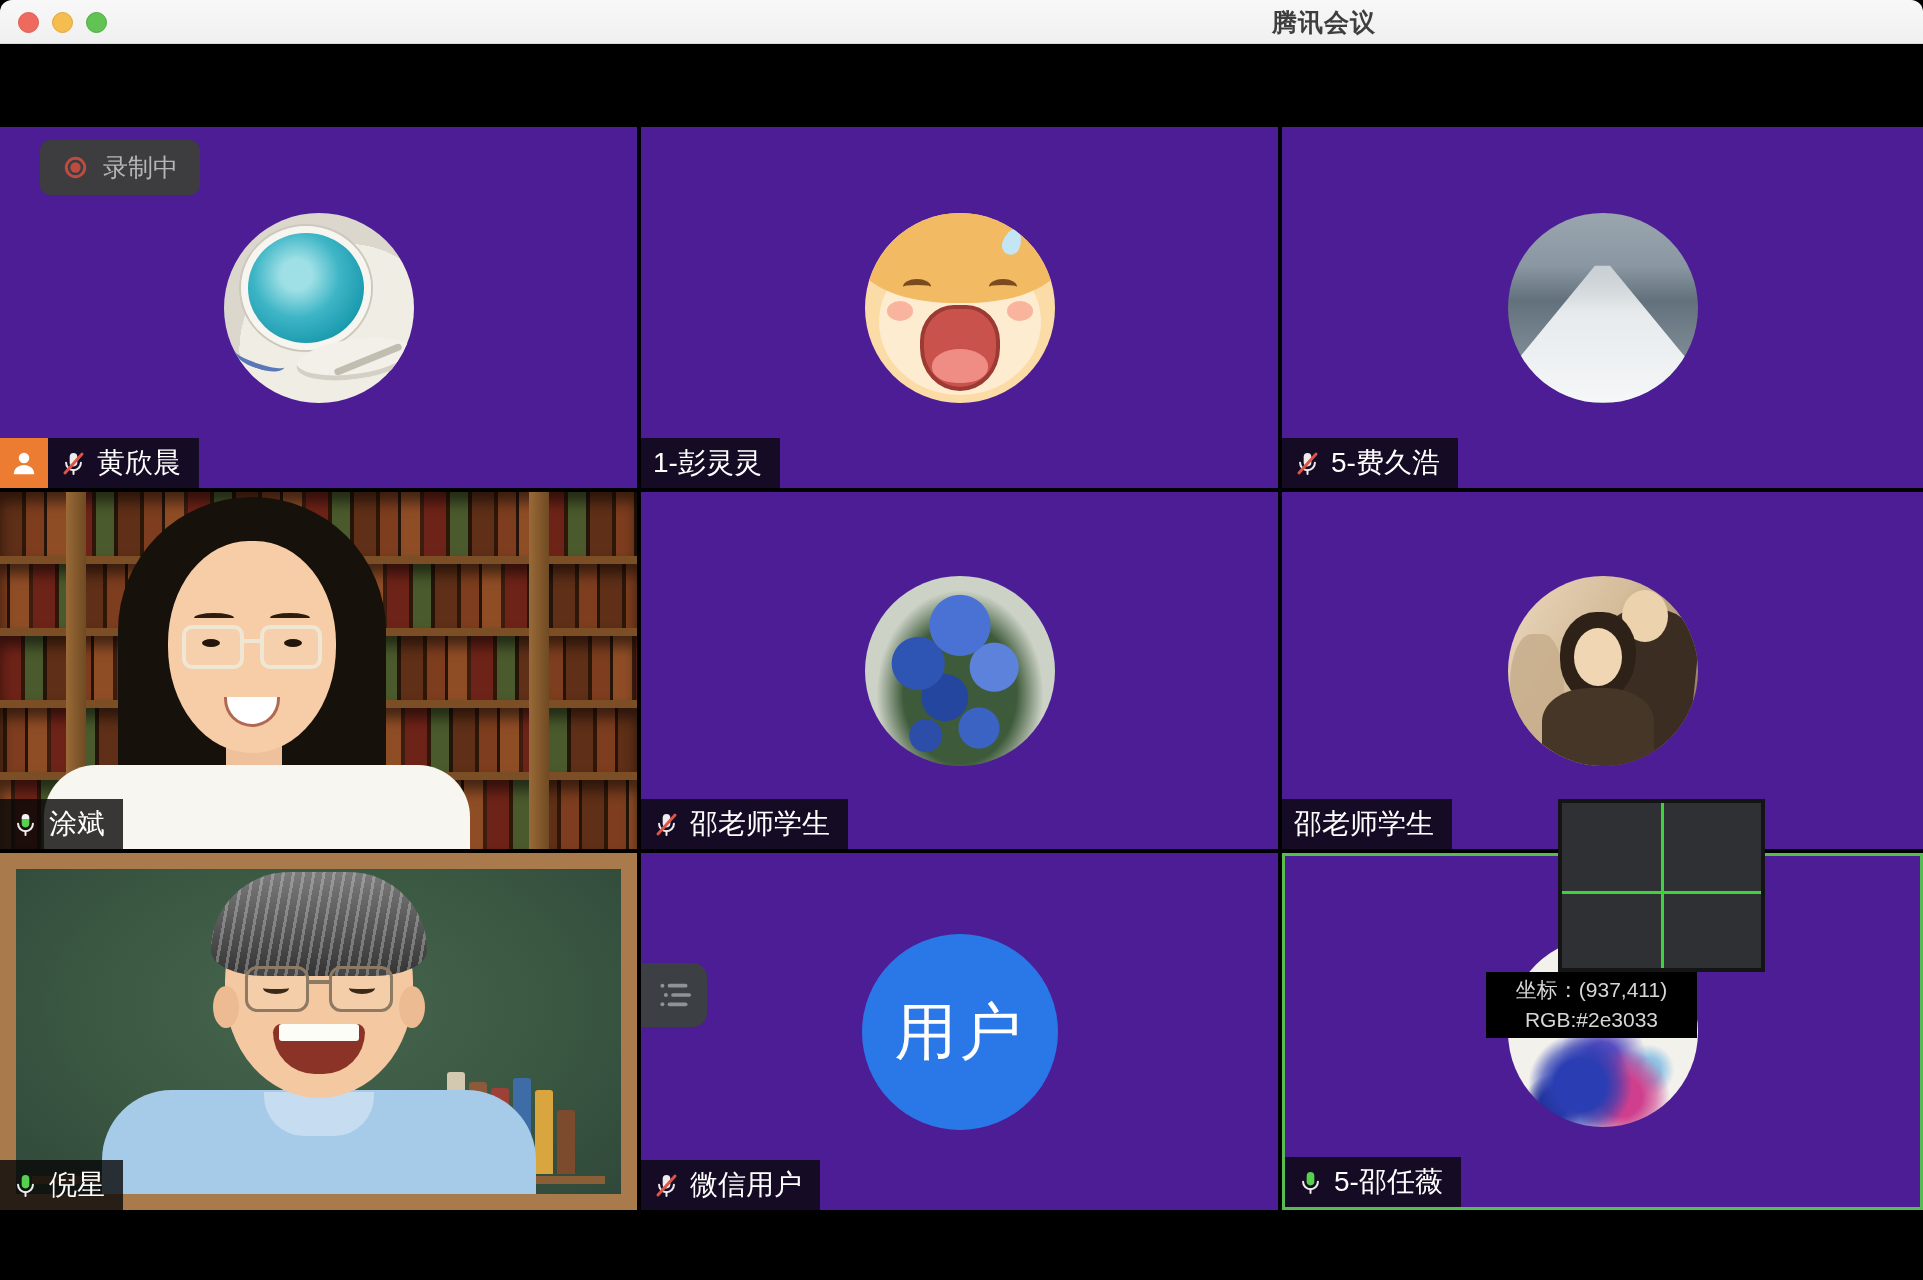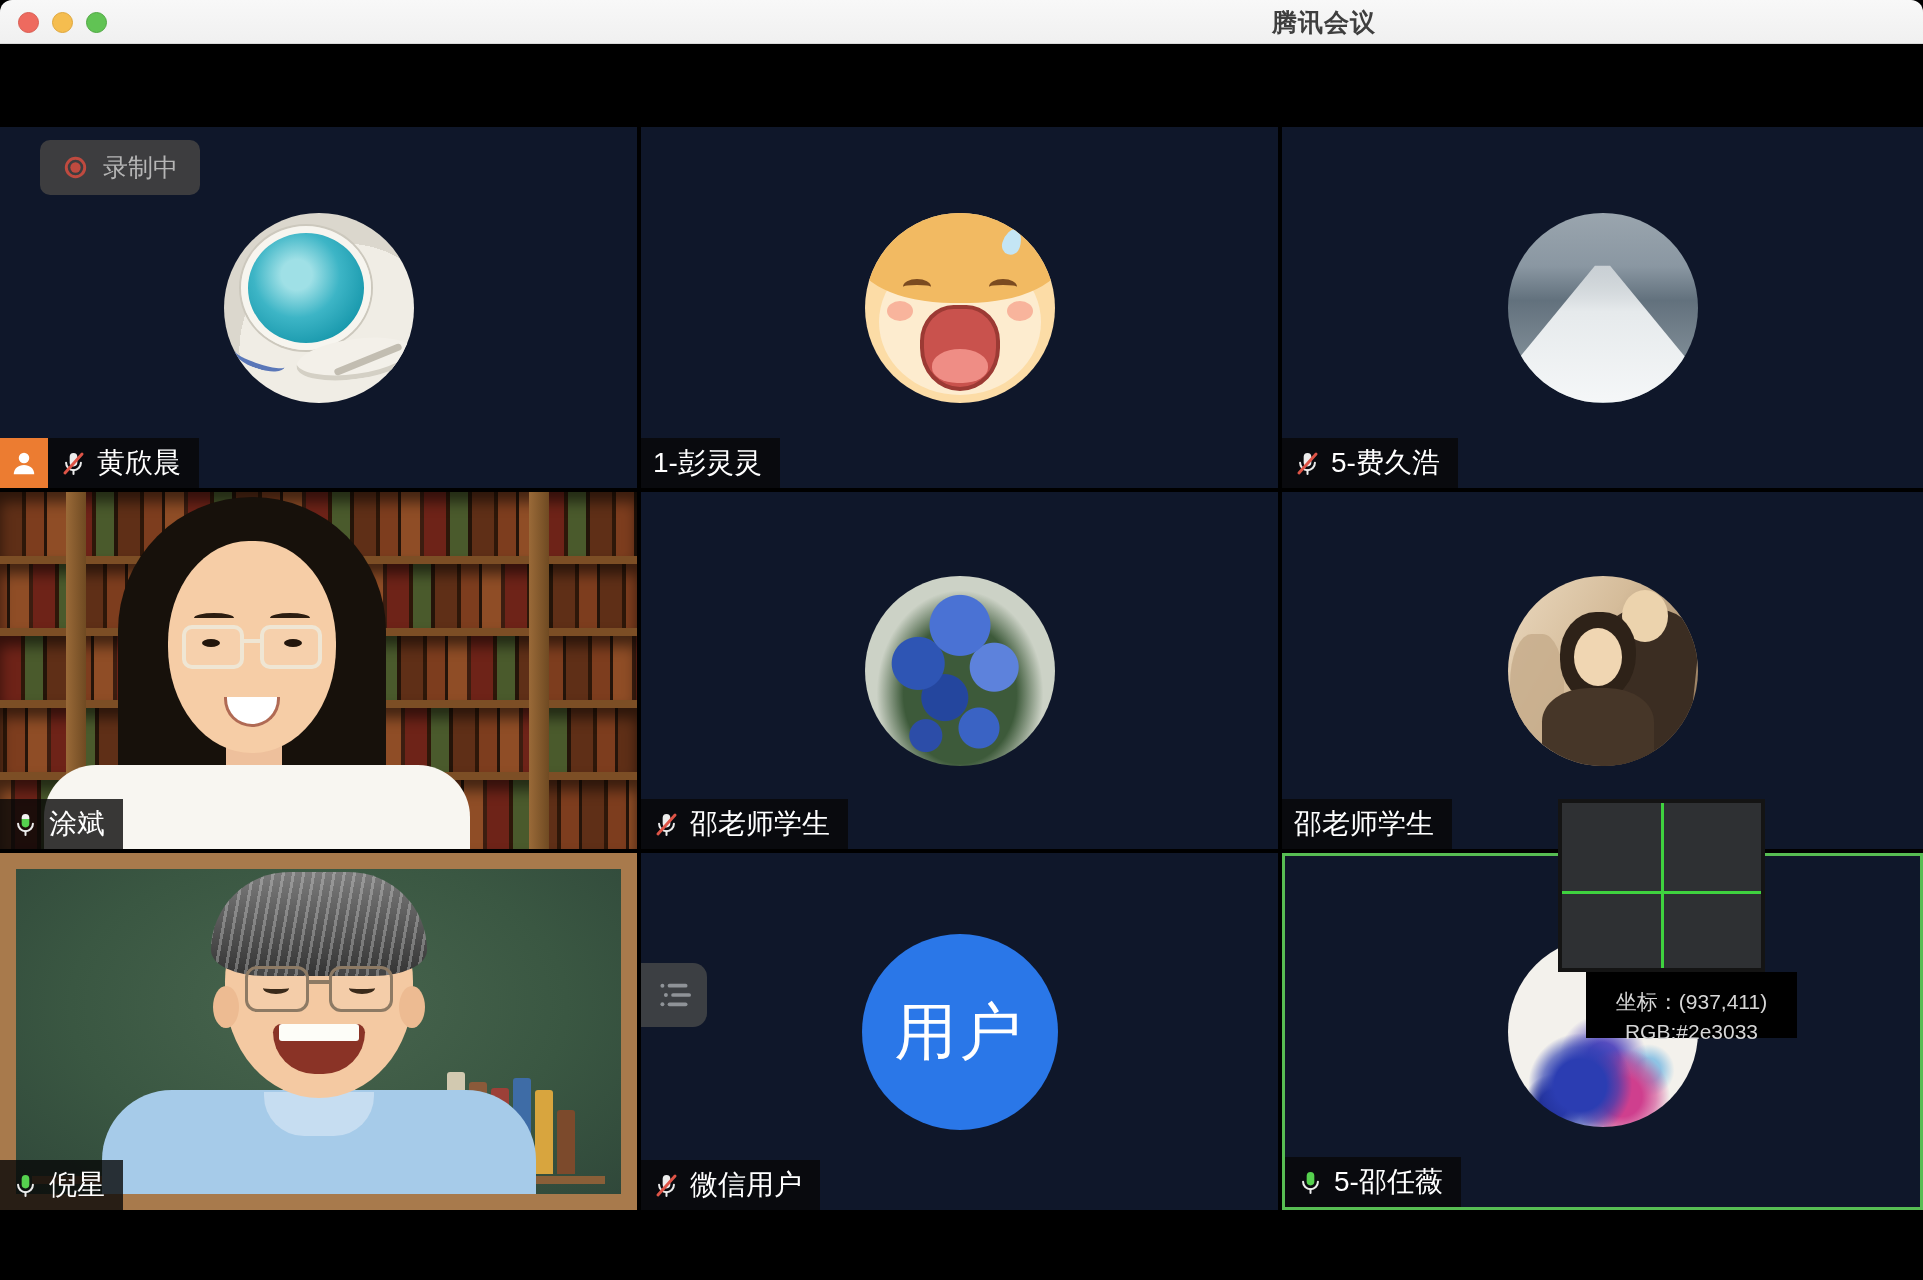--- a/index.html
+++ b/index.html
@@ -15,21 +15,21 @@
   .light.red    { background:#ee6a5f; border:1px solid #d95d52; }
   .light.yellow { background:#f5bd4f; border:1px solid #dfa73c; }
   .light.green  { background:#61c354; border:1px solid #50a843; }
   .win-title { position:absolute; left:1272px; top:0; height:44px; line-height:44px;
     font-size:25px; font-weight:700; color:#3e3e3e; letter-spacing:1px; }
 
   
   .grid { position:absolute; top:127px; left:0; width:1923px; height:1083px;
     display:grid; grid-template-columns:637px 637px 641px;
     grid-template-rows:361px 357px 357px; gap:4px; background:#000; }
-  .tile { position:relative; background:#0f172a; overflow:hidden; }
+  .tile { position:relative; background:#4c1d95; overflow:hidden; }
   .tile.selected { border:3px solid #57bd53; }
 
   
   .name-label { position:absolute; left:0; bottom:0; height:50px; z-index:6;
     display:flex; align-items:center; gap:10px; padding:0 18px 0 12px;
     background:rgba(8,8,8,0.80); color:#fff; font-size:28px; white-space:nowrap; }
   .tile-1 .name-label { left:48px; }
   .mic-svg { width:27px; height:27px; display:block; }
 
   
@@ -194,23 +194,23 @@
   .m-smile { position:absolute; left:50%; transform:translateX(-50%); top:142px;
     width:92px; height:50px; background:#8a3326; border-radius:10px 10px 50px 50px; overflow:hidden; }
   .m-teeth { position:absolute; top:0; left:6px; right:6px; height:17px;
     background:#fdfdf8; border-radius:3px; }
 
   
   .magnifier { position:absolute; left:1558px; top:799px; width:207px; height:173px;
     background:#2e3033; border:4px solid #141414; z-index:20; }
   .cross-v { position:absolute; left:50%; top:0; bottom:0; width:3px; margin-left:-1px; background:#3fd23f; }
   .cross-h { position:absolute; left:0; right:0; top:88px; height:3px; background:#3fd23f; }
-  .picker-tip { position:absolute; left:1586px; top:972px; width:211px; height:66px;
+  .picker-tip { position:absolute; left:1486px; top:972px; width:211px; height:66px;
     background:#000; z-index:20; color:#d6d6d6; font-size:21px; line-height:30px;
-    text-align:center; padding-top:15px; }
+    text-align:center; padding-top:3px; }
 </style>
 </head>
 <body>
 
 <div class="titlebar">
   <div class="lights">
     <span class="light red"></span>
     <span class="light yellow"></span>
     <span class="light green"></span>
   </div>

